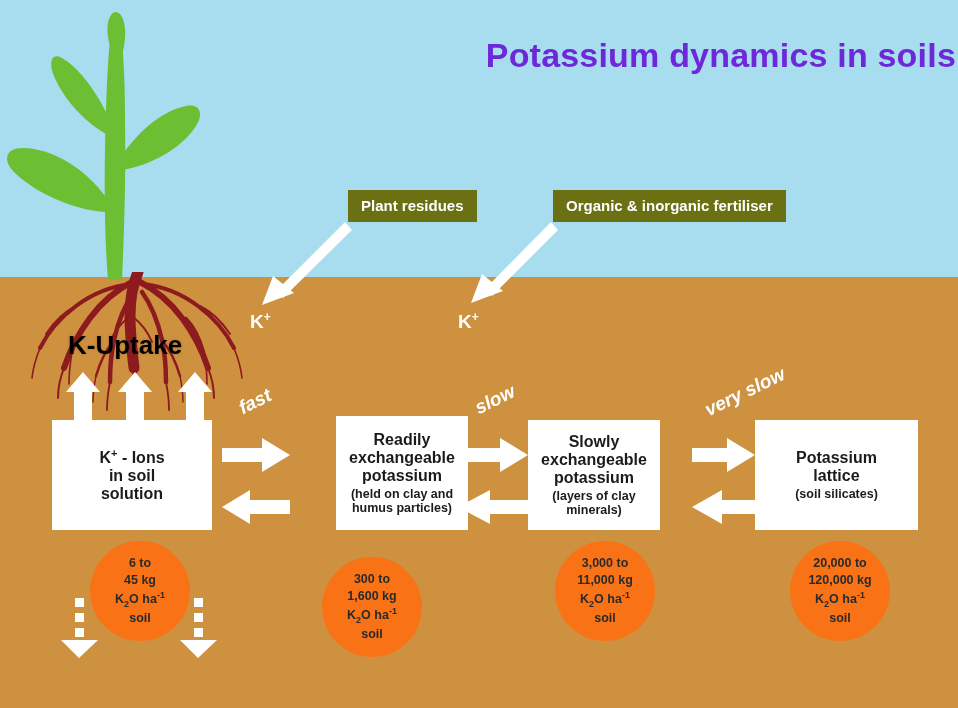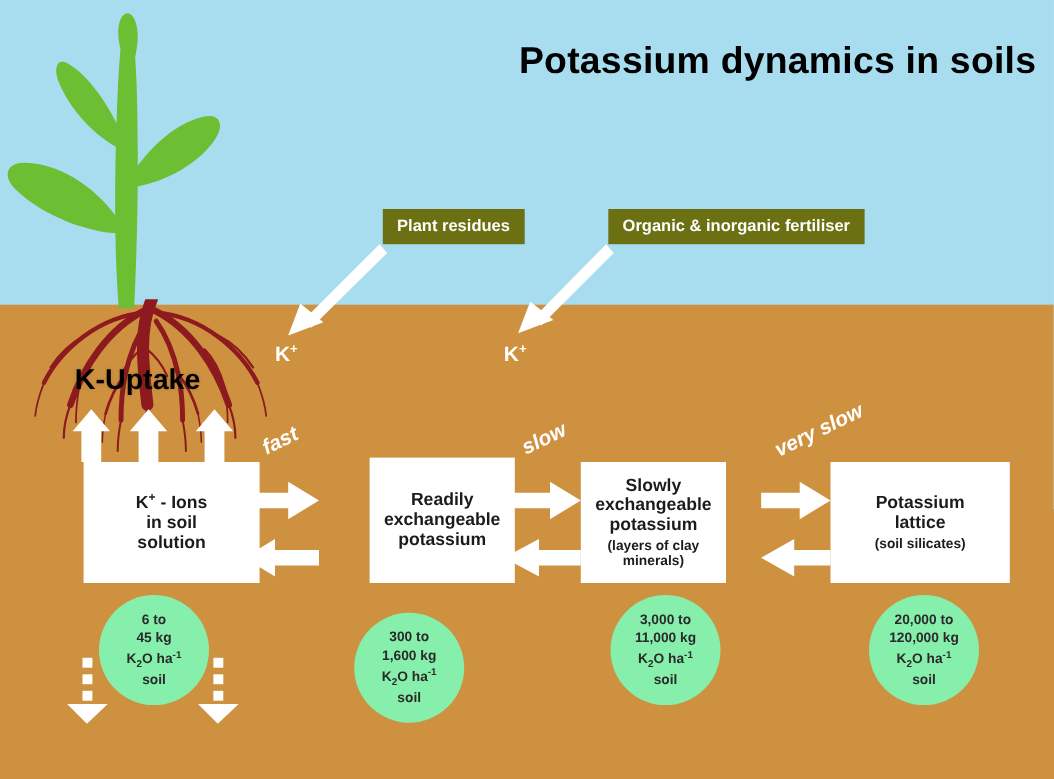--- a/index.html
+++ b/index.html
@@ -19,26 +19,26 @@
     background:#A8DCEF;
   }
   .soil{
     position:absolute; left:0; top:277px; width:958px; height:431px;
     background:#CE9140;
   }
 
   
   .title{
     position:absolute;
-    left:422px; top:36px;
+    left:436px; top:36px;
     width:520px;
     text-align:right;
     font-size:34px;
     font-weight:bold;
-    color:#000000;
+    color:#6d28d9;
     letter-spacing:0.2px;
     white-space:nowrap;
   }
 
   
   .plant{ position:absolute; left:0px; top:10px; width:250px; height:280px;}
   .roots{ position:absolute; left:20px; top:272px; width:240px; height:160px;}
 
   
   .olive{
@@ -109,31 +109,31 @@
     font-weight:bold;
     line-height:1.12;
   }
   .wbox .sub{
     font-size:12.5px;
     font-weight:bold;
     line-height:1.12;
     margin-top:2px;
   }
   .wbox .main sup{ font-size:11px; }
-  #box1{ left:52px;  top:420px; width:160px; height:110px;margin-left:24px;}
+  #box1{ left:52px;  top:420px; width:160px; height:110px;}
   #box2{ left:300px; top:416px; width:132px; height:114px;margin-left:36px;}
   #box3{ left:528px; top:420px; width:132px; height:110px;}
   #box4{ left:755px; top:420px; width:163px; height:110px;}
 
   
   .circ{
     position:absolute;
     width:100px; height:100px;
     border-radius:50%;
-    background:#86efac;
+    background:#f97316;
     display:flex;
     flex-direction:column;
     align-items:center;
     justify-content:center;
     text-align:center;
     color:#2a2a2a;
     font-size:12.5px;
     font-weight:bold;
     line-height:1.35;
   }
@@ -291,20 +291,21 @@
       <span>solution</span>
     </div>
   </div>
 
   <div class="wbox" id="box2">
     <div class="main">
       <span>Readily</span><br>
       <span>exchangeable</span><br>
       <span>potassium</span>
     </div>
+    <div class="sub">(held on clay and humus particles)</div>
   </div>
 
   <div class="wbox" id="box3">
     <div class="main">
       <span>Slowly</span><br>
       <span>exchangeable</span><br>
       <span>potassium</span>
     </div>
     <div class="sub">(layers of clay minerals)</div>
   </div>

